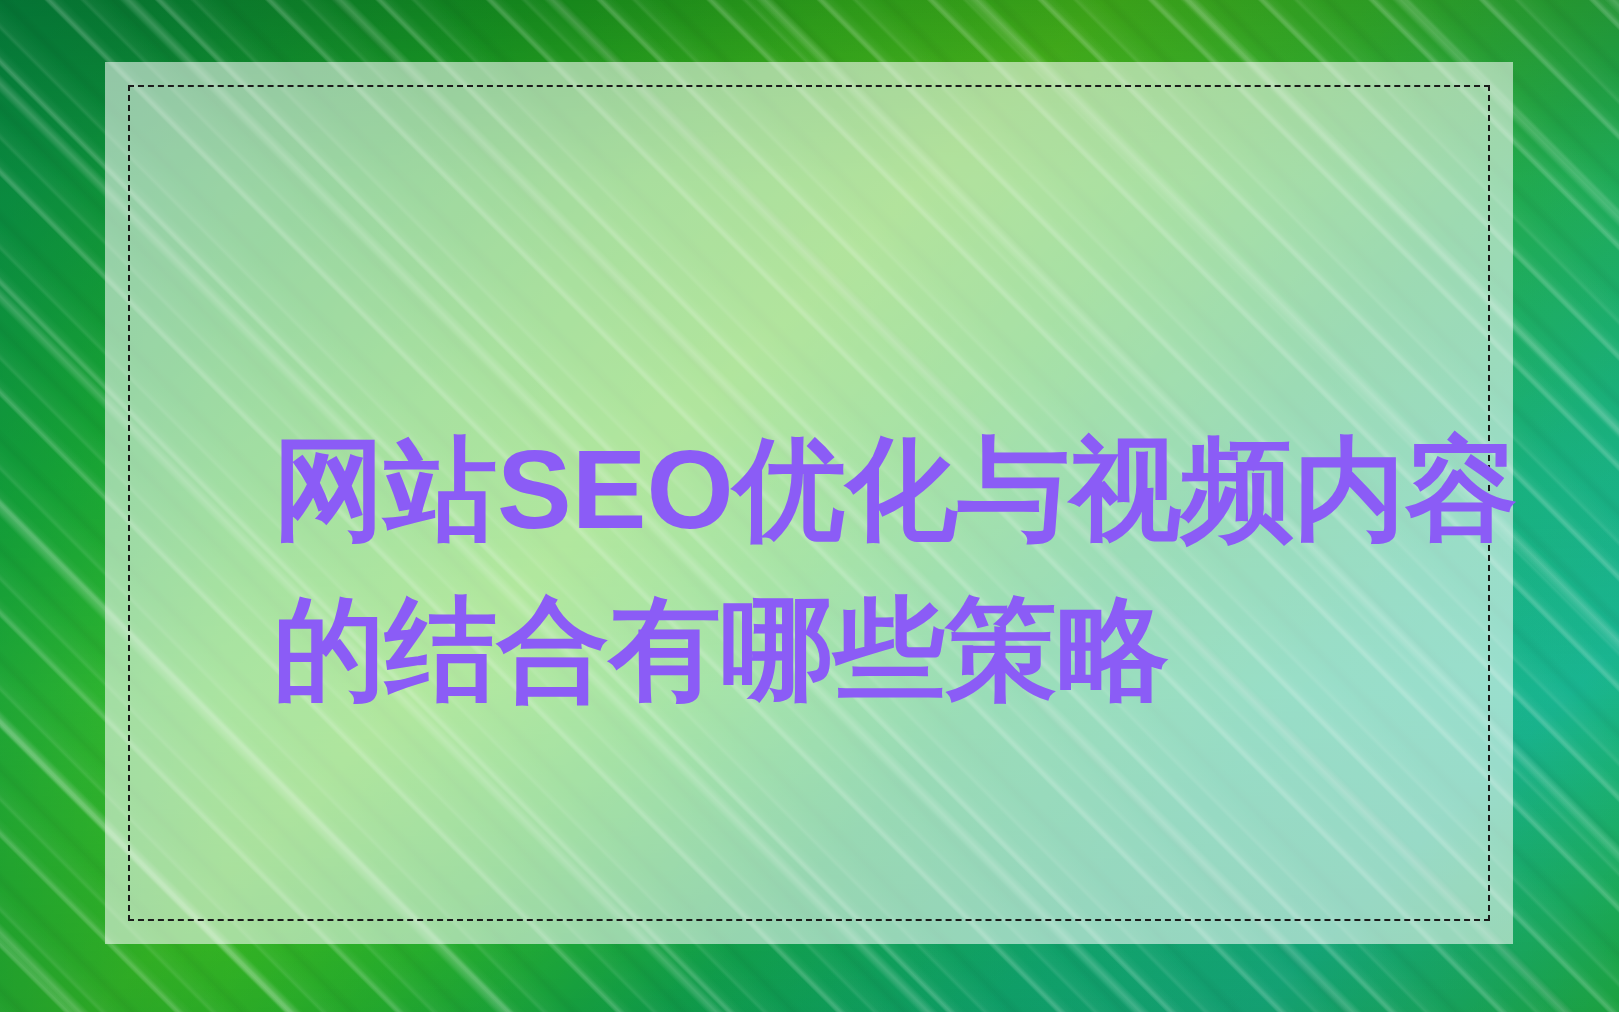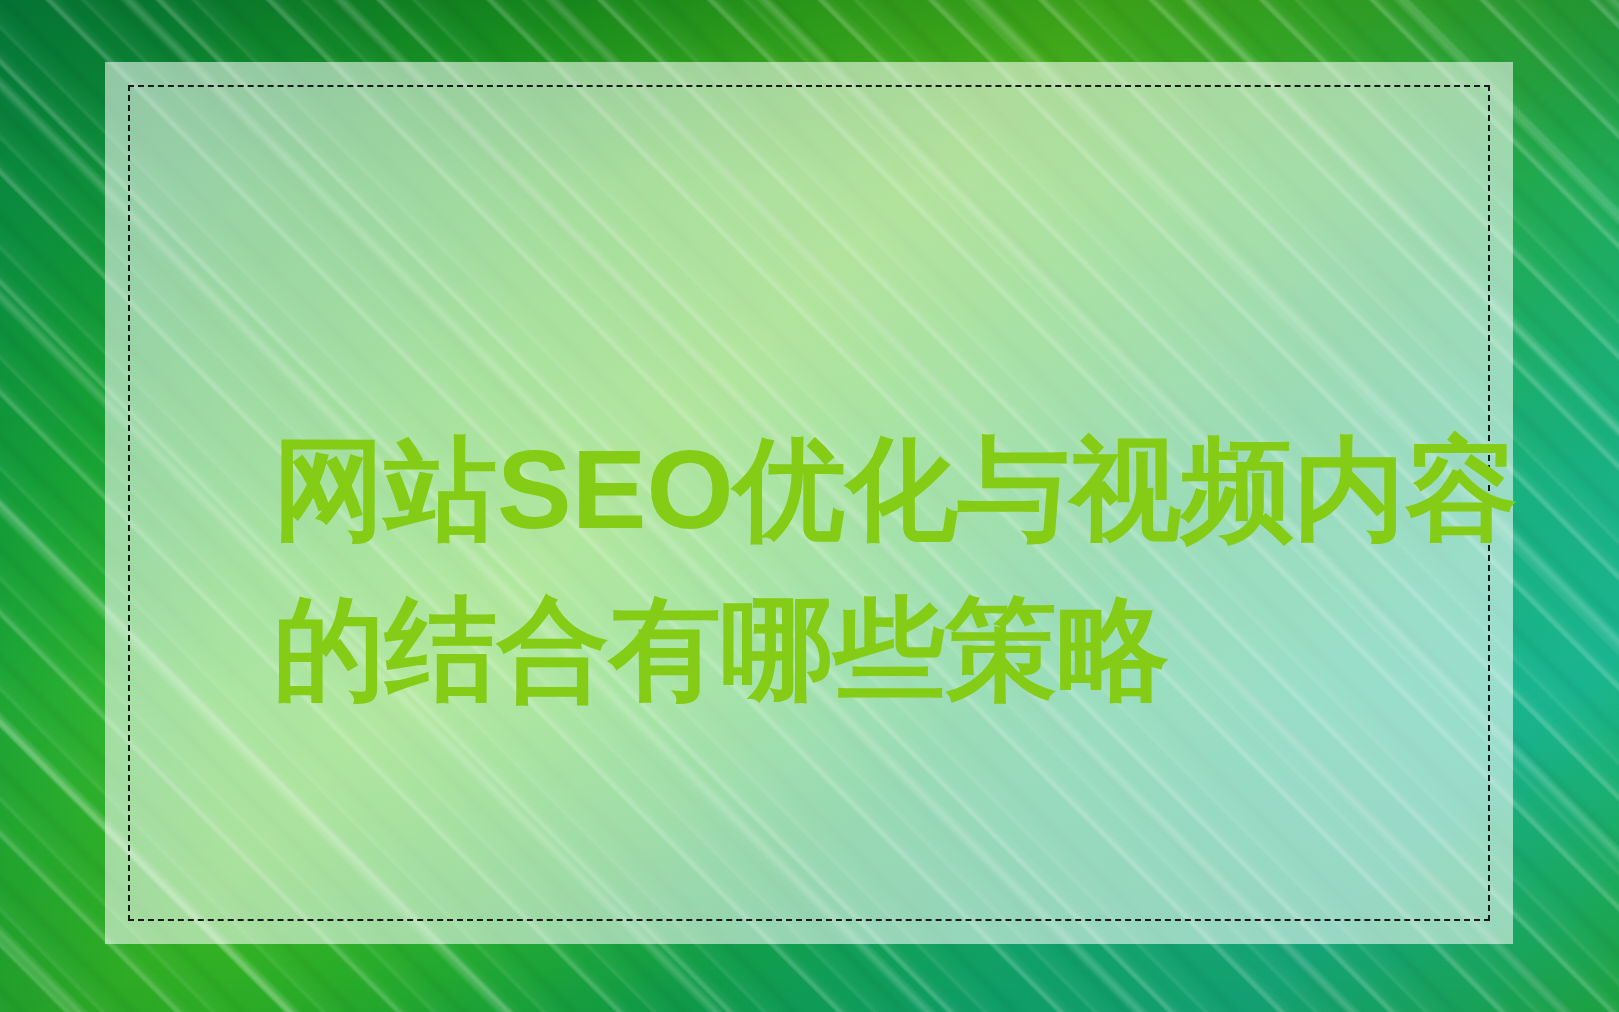--- a/index.html
+++ b/index.html
@@ -114,21 +114,21 @@
     bottom: 23px;
     border: 2px dashed #1b1b1b;
   }
 
   
   .headline {
     position: absolute;
     left: 168px;
     top: 348px;
     width: 1270px;
-    color: #84cc16;
+    color: #8b5cf6;
     font-size: 112px;
     font-weight: bold;
     line-height: 1.43;
     letter-spacing: 0px;
     white-space: pre-wrap;
     word-break: break-all;
   }
 </style>
 </head>
 <body>

